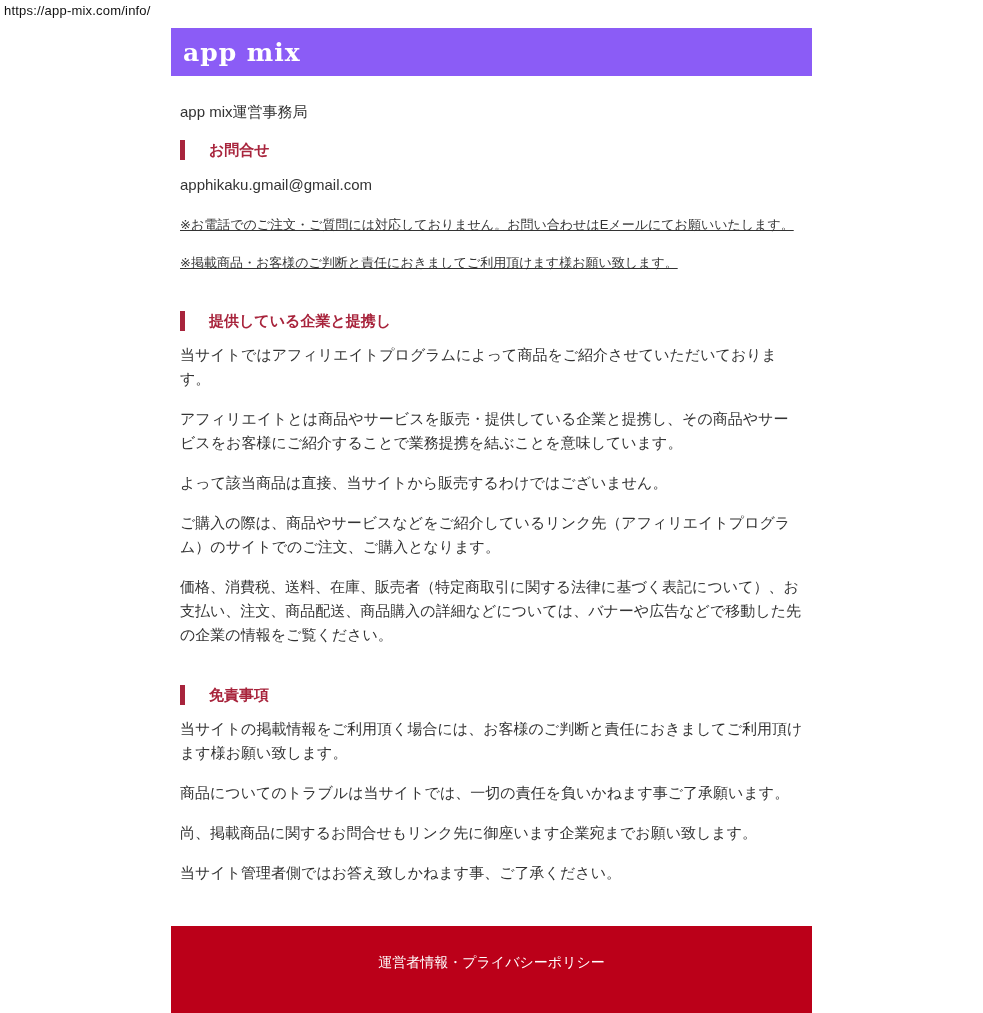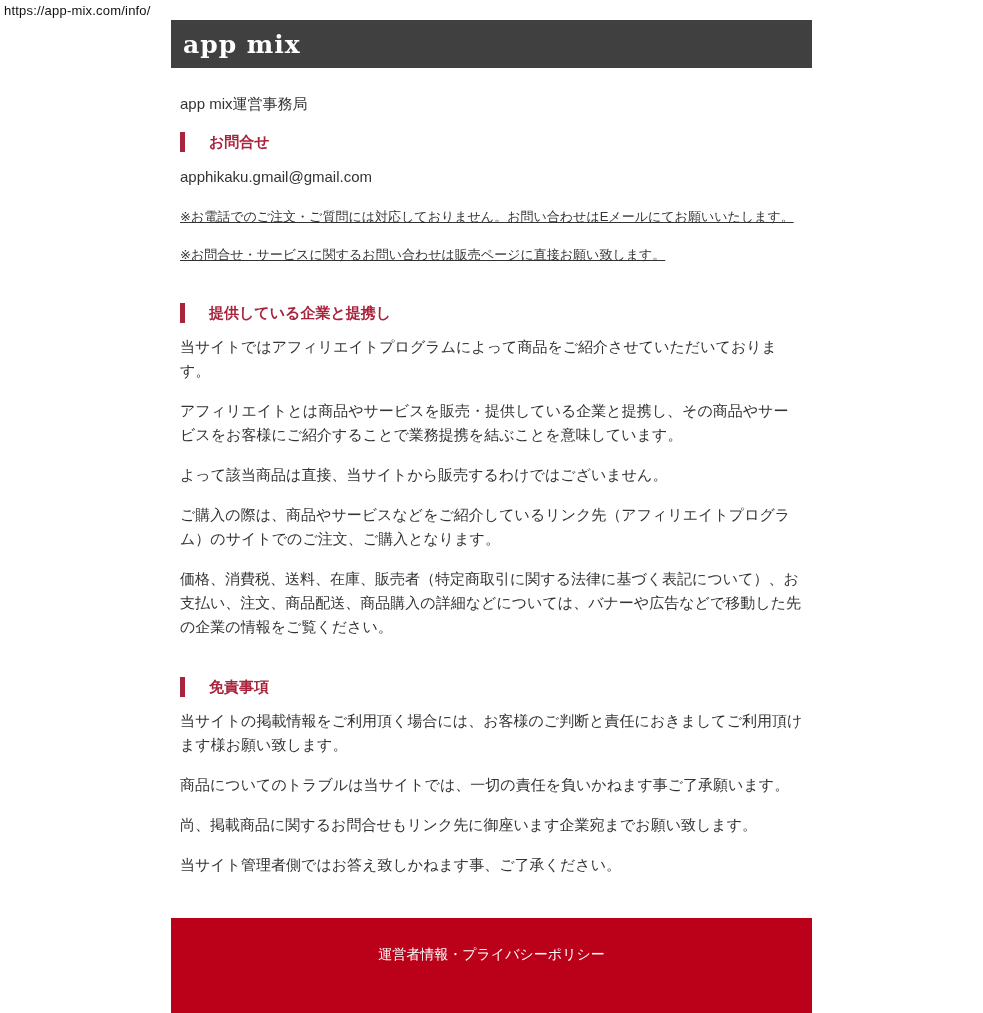--- a/index.html
+++ b/index.html
@@ -12,31 +12,31 @@
   }
   body {
     width: 983px;
     min-height: 1013px;
     position: relative;
   }
   .browser-url {
     font-size: 13px;
     color: #111111;
     padding: 3px 0 0 4px;
-    height: 20px;
+    height: 28px;
     line-height: 15px;
     letter-spacing: 0.2px;
   }
   .container {
     width: 641px;
     margin: 0 auto;
   }
   .site-header {
     height: 48px;
-    background: #404040;
+    background: #8b5cf6;
     display: flex;
     align-items: center;
     padding: 0 12px;
   }
   .site-title {
     font-family: "DejaVu Serif", "Liberation Serif", serif;
     font-weight: bold;
     font-size: 25px;
     color: #ffffff;
     margin: 0;
@@ -106,21 +106,21 @@
   </header>
 
   <main class="main-content">
 
     <p class="intro-text">app mix運営事務局</p>
 
     <section class="section first">
       <h2 class="section-heading">お問合せ</h2>
       <p class="contact-email">apphikaku.gmail@gmail.com</p>
       <p class="note">※お電話でのご注文・ご質問には対応しておりません。お問い合わせはEメールにてお願いいたします。</p>
-      <p class="note">※お問合せ・サービスに関するお問い合わせは販売ページに直接お願い致します。</p>
+      <p class="note">※掲載商品・お客様のご判断と責任におきましてご利用頂けます様お願い致します。</p>
     </section>
 
     <section class="section">
       <h2 class="section-heading">提供している企業と提携し</h2>
       <p class="body-p">当サイトではアフィリエイトプログラムによって商品をご紹介させていただいております。</p>
       <p class="body-p">アフィリエイトとは商品やサービスを販売・提供している企業と提携し、その商品やサービスをお客様にご紹介することで業務提携を結ぶことを意味しています。</p>
       <p class="body-p">よって該当商品は直接、当サイトから販売するわけではございません。</p>
       <p class="body-p">ご購入の際は、商品やサービスなどをご紹介しているリンク先（アフィリエイトプログラム）のサイトでのご注文、ご購入となります。</p>
       <p class="body-p">価格、消費税、送料、在庫、販売者（特定商取引に関する法律に基づく表記について）、お支払い、注文、商品配送、商品購入の詳細などについては、バナーや広告などで移動した先の企業の情報をご覧ください。</p>
     </section>

